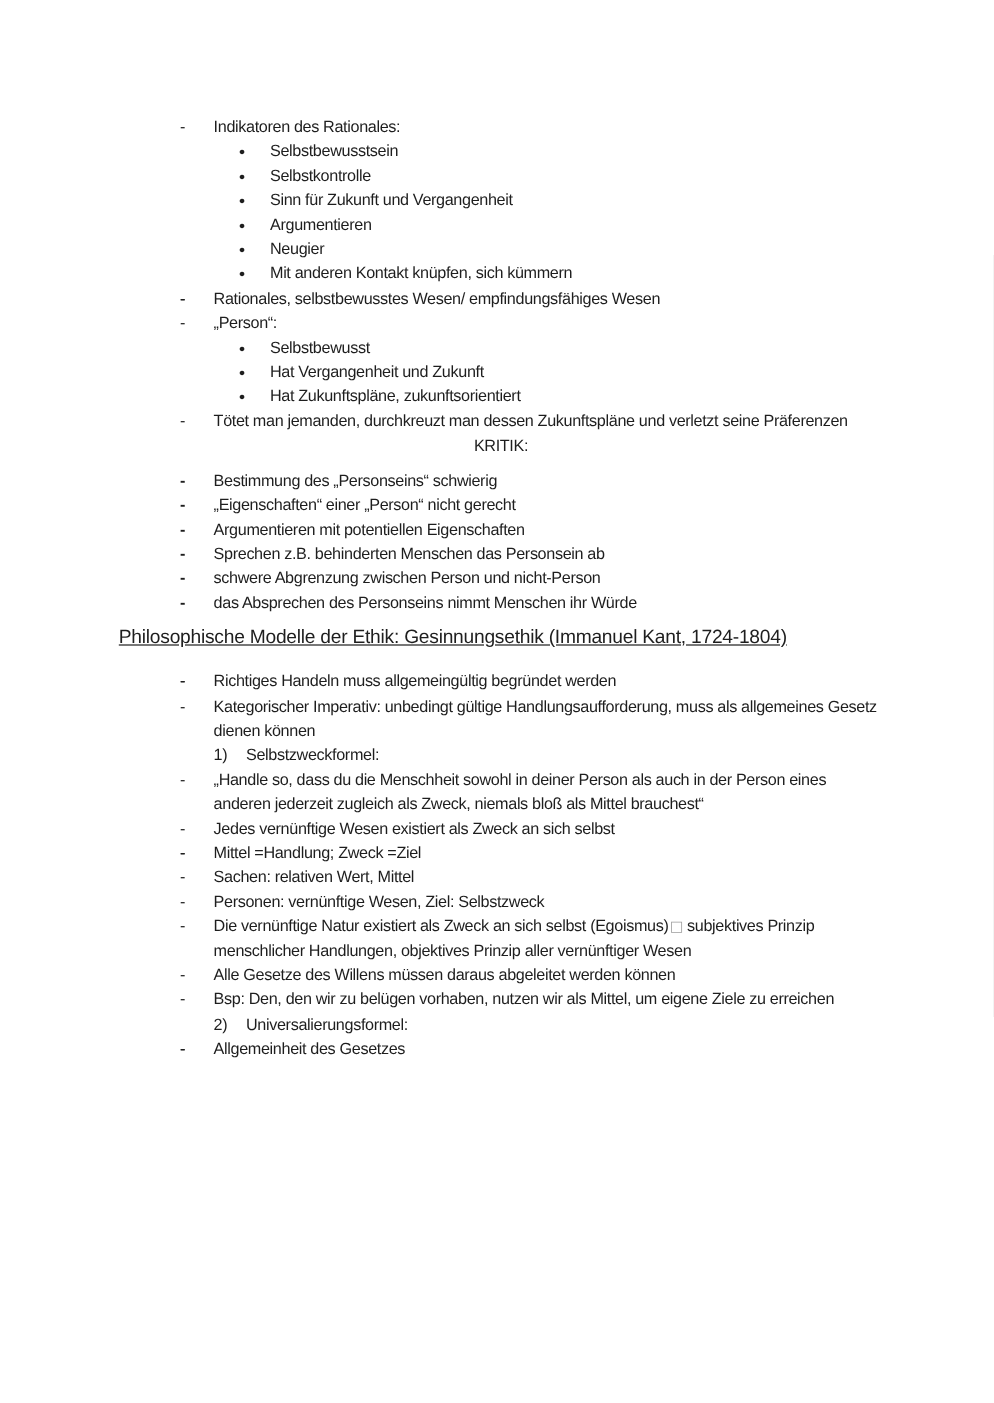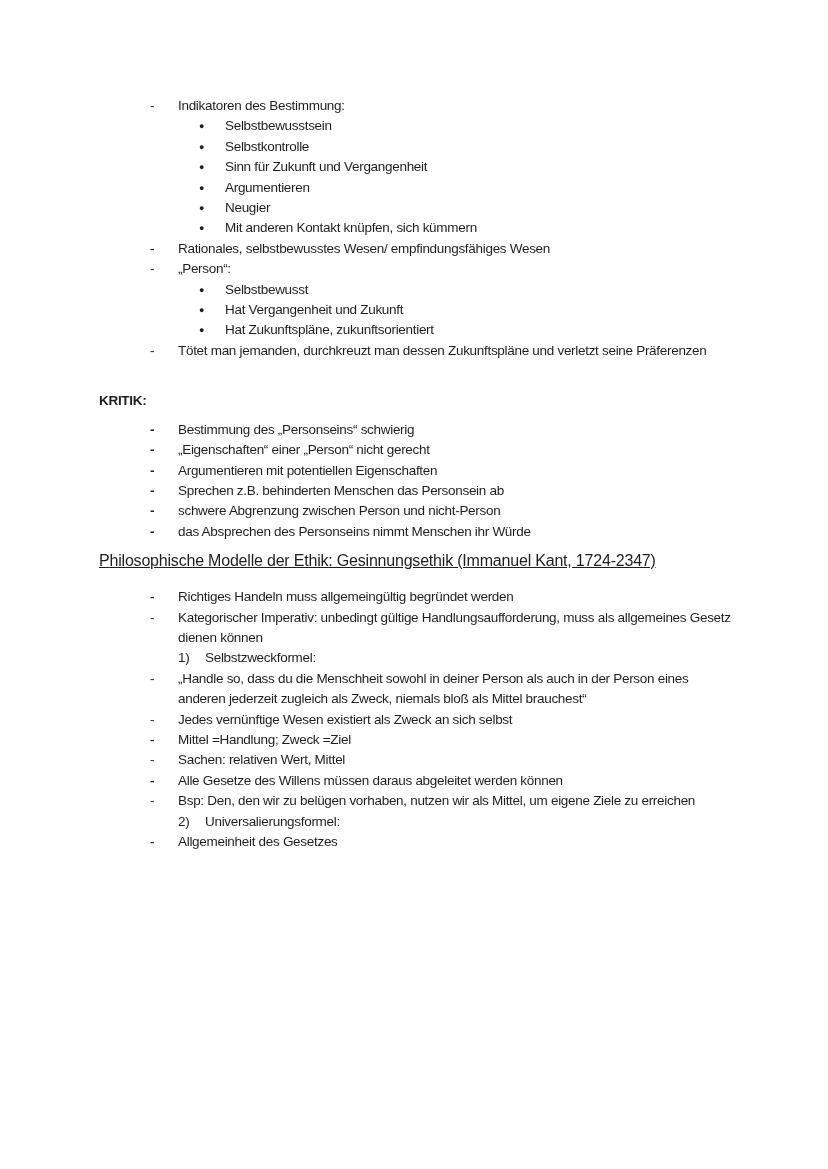--- a/index.html
+++ b/index.html
@@ -26,21 +26,21 @@
   
   .li2 { position:relative; padding-left:126px; }
   .li2 > .marker {
     position:absolute; left:100px; top:0;
     font-size:9px; line-height:20.4px;
   }
   
   .li-num { position:relative; padding-left:106px; }
   .li-num > .num { position:absolute; left:79px; top:0; }
 
-  .kritik-title { font-weight:bold; margin:30px 0 8px 0; }
+  .kritik-title { font-weight:normal; margin:1px 0 8px 0;text-align:center; }
   .kritik-item > .marker { font-weight:bold; }
 
   .section-heading {
     font-size:16px;
     line-height:22px;
     letter-spacing:-0.2px;
     text-decoration:underline;
     margin:8px 0 15px 0;
   }
 
@@ -53,21 +53,21 @@
   }
 </style>
 </head>
 <body>
 
 <div class="page">
   <div class="content">
 
     <div class="li">
       <span class="marker">-</span>
-      <span class="txt">Indikatoren des Bestimmung:</span>
+      <span class="txt">Indikatoren des Rationales:</span>
     </div>
     <div class="li2">
       <span class="marker">●</span>
       <span class="txt">Selbstbewusstsein</span>
     </div>
     <div class="li2">
       <span class="marker">●</span>
       <span class="txt">Selbstkontrolle</span>
     </div>
     <div class="li2">
@@ -134,21 +134,21 @@
     </div>
     <div class="li kritik-item">
       <span class="marker">-</span>
       <span class="txt">schwere Abgrenzung zwischen Person und nicht-Person</span>
     </div>
     <div class="li kritik-item">
       <span class="marker">-</span>
       <span class="txt">das Absprechen des Personseins nimmt Menschen ihr Würde</span>
     </div>
 
-    <div class="section-heading">Philosophische Modelle der Ethik: Gesinnungsethik (Immanuel Kant, 1724-2347)</div>
+    <div class="section-heading">Philosophische Modelle der Ethik: Gesinnungsethik (Immanuel Kant, 1724-1804)</div>
 
     <div class="li">
       <span class="marker">-</span>
     </div>
     <div class="li">
       <span class="marker">-</span>
       <span class="txt">Richtiges Handeln muss allgemeingültig begründet werden</span>
     </div>
     <div class="li">
       <span class="marker">-</span>
@@ -172,23 +172,25 @@
     <div class="li">
       <span class="marker">-</span>
       <span class="txt">Mittel =Handlung; Zweck =Ziel</span>
     </div>
     <div class="li">
       <span class="marker">-</span>
       <span class="txt">Sachen: relativen Wert, Mittel</span>
     </div>
     <div class="li">
       <span class="marker">-</span>
-    </div>
-    <div class="li">
-      <span class="marker">-</span>
+      <span class="txt">Personen: vernünftige Wesen, Ziel: Selbstzweck</span>
+    </div>
+    <div class="li">
+      <span class="marker">-</span>
+      <span class="txt"><span>Die vernünftige Natur existiert als Zweck an sich selbst (Egoismus)</span><span class="tofu">□</span> <span>subjektives Prinzip menschlicher Handlungen, objektives Prinzip aller vernünftiger Wesen</span></span>
     </div>
     <div class="li">
       <span class="marker">-</span>
       <span class="txt">Alle Gesetze des Willens müssen daraus abgeleitet werden können</span>
     </div>
     <div class="li">
       <span class="marker">-</span>
       <span class="txt">Bsp: Den, den wir zu belügen vorhaben, nutzen wir als Mittel, um eigene Ziele zu erreichen</span>
     </div>
     <div class="li-num">

